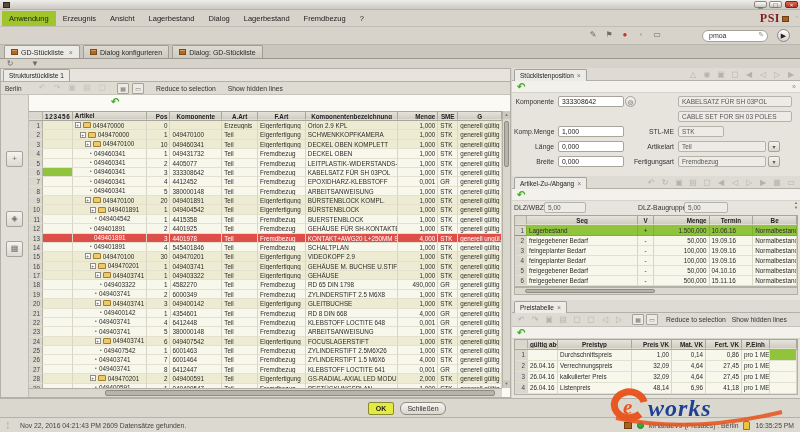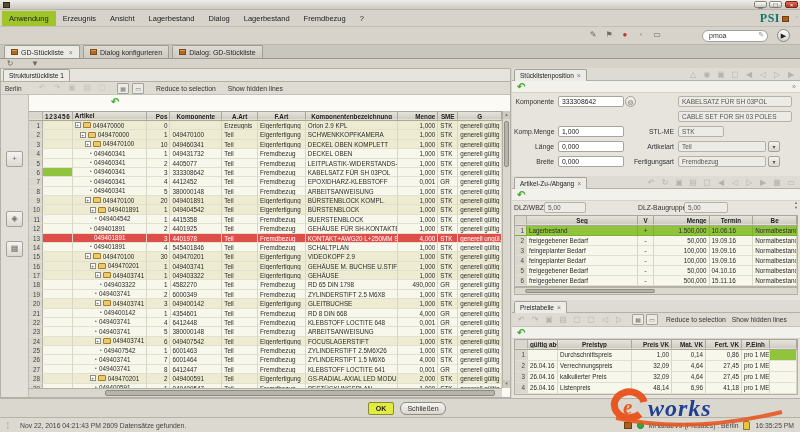--- a/index.html
+++ b/index.html
@@ -18,21 +18,21 @@
   #win-close { right:2px; background:linear-gradient(#e06a54,#b2342a); border-color:#7e241c; }
   .winbtn span { display:block; font-size:6px; line-height:6px; text-align:center; color:#555; }
   #win-close span { color:#fff; }
 
   
   #menubar { position:absolute; top:10px; left:0; width:800px; height:17px; display:flex; align-items:center;
              background:#d7d3cb; border-bottom:1px solid #c2bfb7; padding-left:2px; }
   .menu-item { font-size:7.5px; padding:3px 7px; color:#1d1d1d; white-space:nowrap; }
   .menu-item.active { background:#9fc52b; }
   #brand { position:absolute; top:11px; right:20px; font-family:"Liberation Serif",serif;
-           font-weight:bold; font-size:12px; color:#0f766e; letter-spacing:0.5px; }
+           font-weight:bold; font-size:12px; color:#7f1d1d; letter-spacing:0.5px; }
   #brand-box { position:absolute; top:16px; right:11px; width:7px; height:6px; background:#a9611e; border:1px solid #6e3d10; }
   #brand-gear { position:absolute; top:13px; right:2px; font-size:7px; color:#9a978f; }
 
   
   #quickbar { position:absolute; top:27px; left:0; width:800px; height:18px; background:#d7d3cb;
               border-bottom:1px solid #b9b6ae; }
   #qb-icons { position:absolute; right:138px; top:3px; display:flex; gap:6px; }
   .tbi { font-size:8px; line-height:10px; width:10px; text-align:center; color:#6f6c64; }
   .tbi.red { color:#c0392b; }
   .tbi.dim { color:#b5b2aa; }

